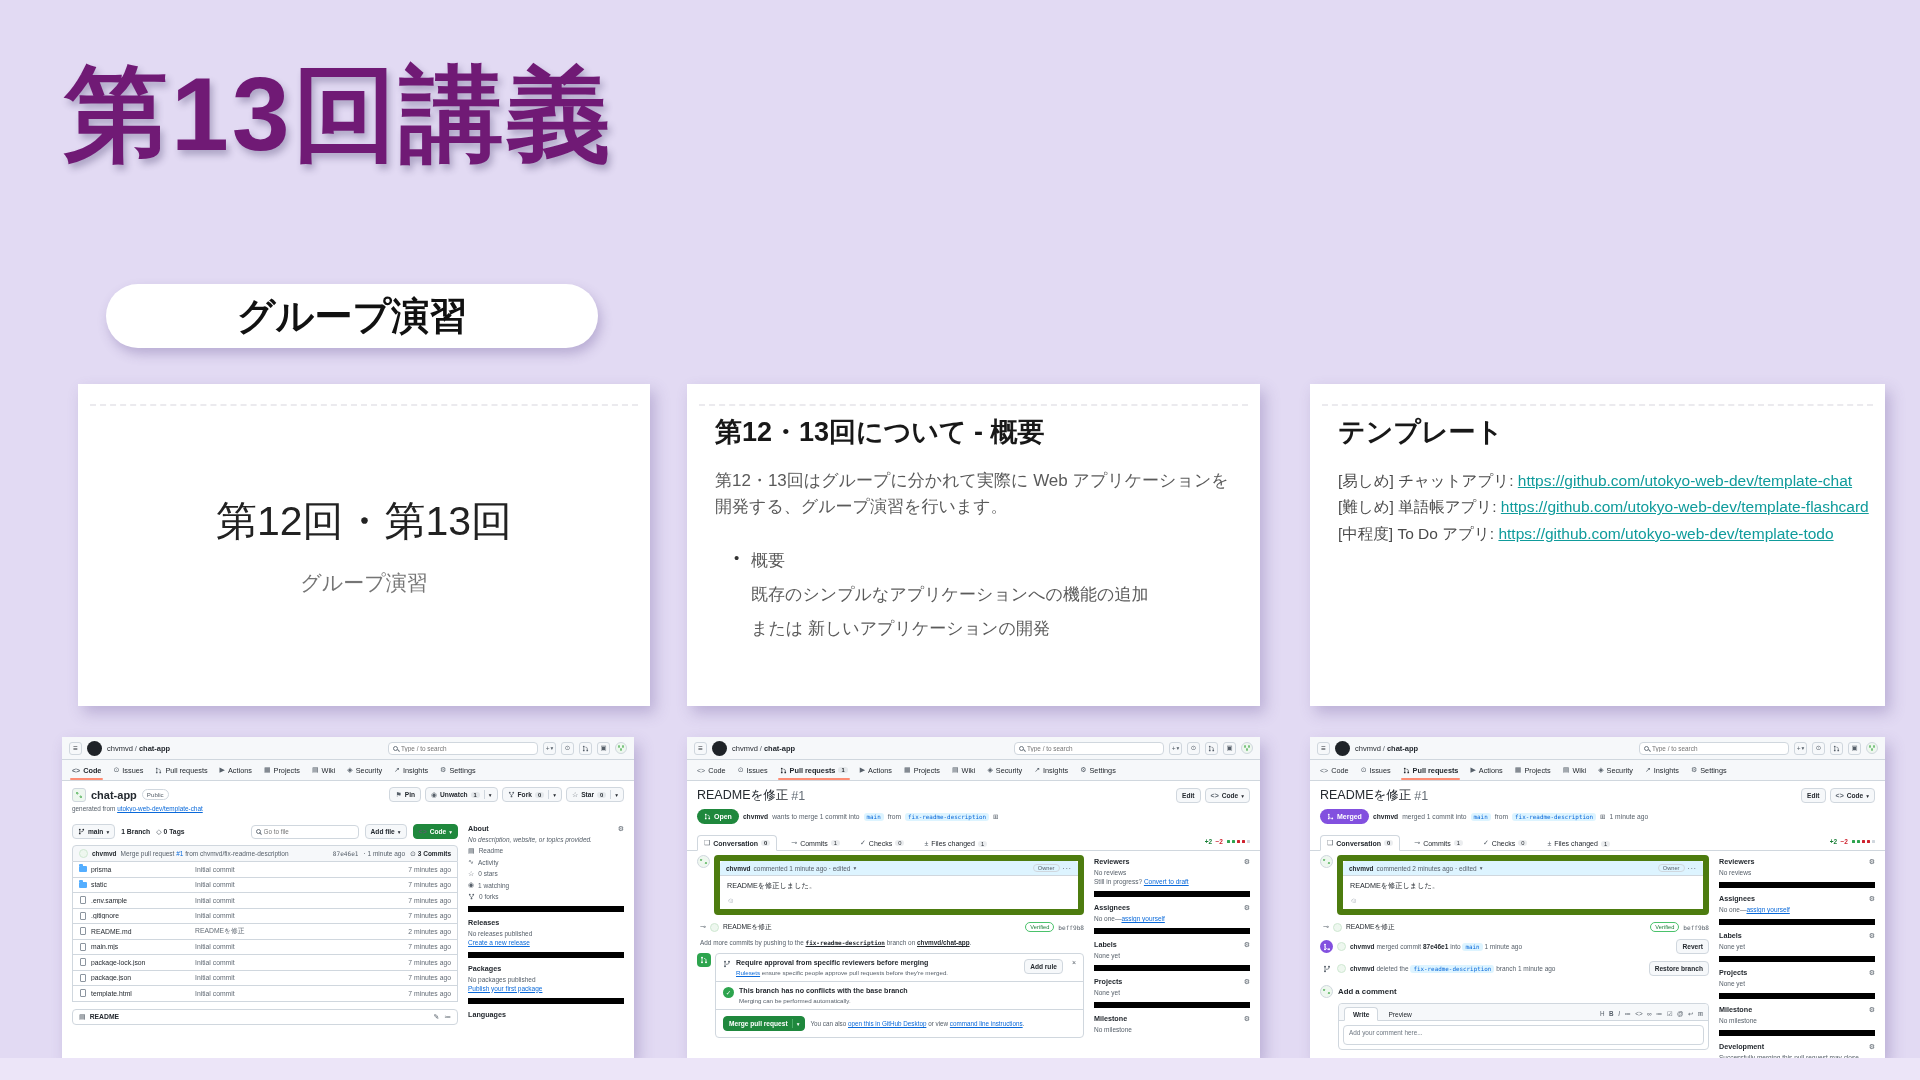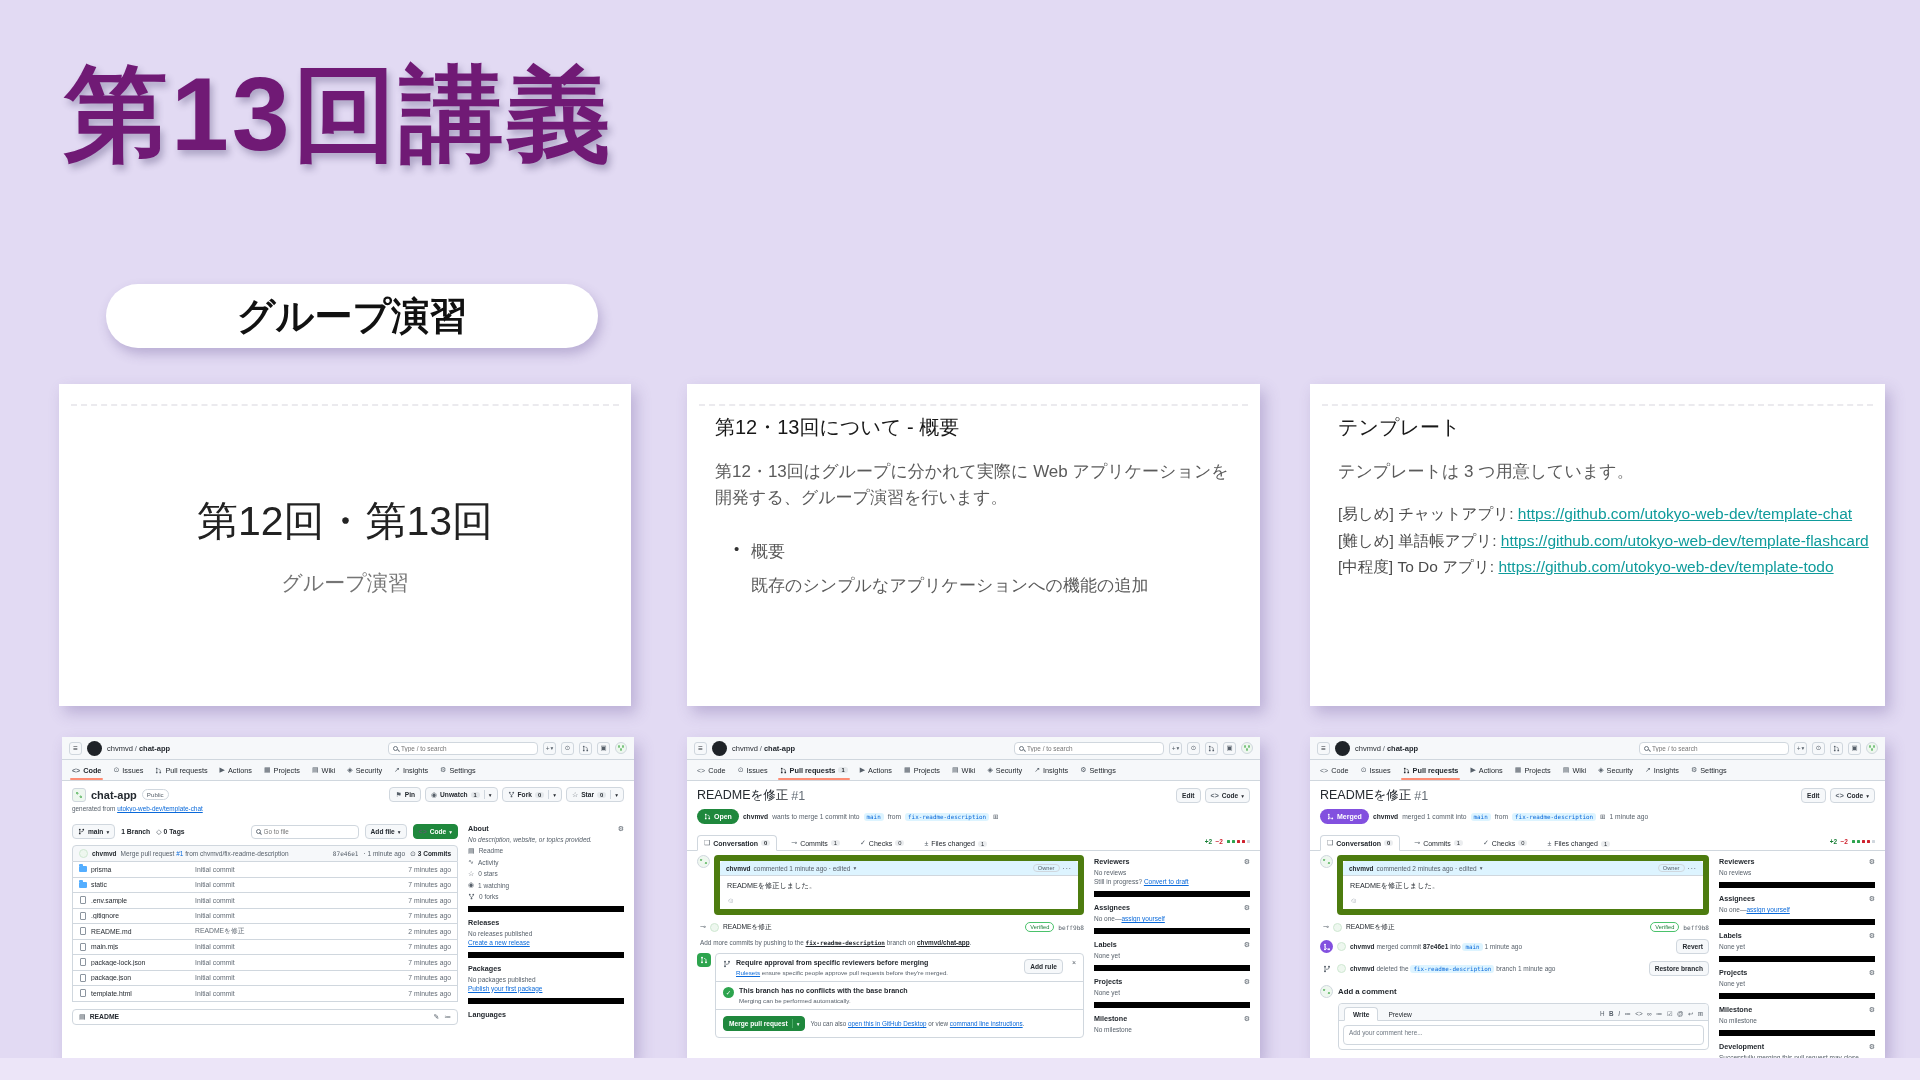--- a/index.html
+++ b/index.html
@@ -8,27 +8,27 @@
   .footer-strip{position:absolute;left:0;right:0;bottom:0;height:22px;background:#ece5f8}
 
   
   .slide-title{position:absolute;left:64px;top:46px;font-size:104px;font-weight:700;letter-spacing:3px;
        color:#701a75;text-shadow:3px 5px 7px rgba(50,40,90,.30)}
   .badge{position:absolute;left:106px;top:284px;width:492px;height:64px;background:#fff;border-radius:33px;
        display:flex;align-items:center;justify-content:center;font-size:38px;font-weight:700;color:#111;
        box-shadow:3px 6px 12px rgba(90,70,140,.30)}
   .card{position:absolute;top:384px;height:322px;background:#fff;box-shadow:5px 7px 14px rgba(95,75,145,.30);box-sizing:border-box}
   .card::before{content:"";position:absolute;left:12px;right:12px;top:20px;border-top:2px dashed rgba(60,50,90,.10)}
-  #card1{left:59px;width:572px}
+  #card1{left:78px;width:572px}
   #card2{left:687px;width:573px;padding:30px 28px}
   #card3{left:1310px;width:575px;padding:30px 28px}
   .c1-inner{height:100%;display:flex;flex-direction:column;align-items:center;justify-content:center;gap:20px}
   .c1-title{font-size:41px;color:#222;font-weight:500}
   .c1-sub{font-size:21px;color:#757575}
-  .c-h{font-size:20px;font-weight:400;color:#181818;margin:0 0 18px}
+  .c-h{font-size:27px;font-weight:700;color:#181818;margin:0 0 18px}
   .c-p{font-size:17px;color:#5a5a5a;line-height:1.55;margin:0}
   .c-list{margin:14px 0 0;padding-left:36px;list-style:none}
   .c-list li{position:relative;margin-top:28px;font-size:17px;color:#5a5a5a}
   .c-list li::before{content:"•";position:absolute;left:-17px;top:0;color:#333;font-size:15px}
   .c-subline{margin-top:11px;font-size:17px;color:#5a5a5a}
   .linkline{font-size:15.5px;color:#4a4a4a;line-height:1.7;white-space:nowrap}
   .linkline a{color:#0f9b9b;text-decoration:underline}
   .c3-links{margin-top:16px}
 
   
@@ -189,27 +189,27 @@
   </div>
 </div>
 
 <div class="card" id="card2">
   <h2 class="c-h">第12・13回について - 概要</h2>
   <p class="c-p">第12・13回はグループに分かれて実際に Web アプリケーションを開発する、グループ演習を行います。</p>
   <ul class="c-list">
     <li>
       <span>概要</span>
       <div class="c-subline">既存のシンプルなアプリケーションへの機能の追加</div>
+      <div class="c-subline">または 新しいアプリケーションの開発</div>
     </li>
   </ul>
 </div>
 
 <div class="card" id="card3">
   <h2 class="c-h">テンプレート</h2>
-  <p class="c-p">テンプレートは 3 つ用意しています。</p>
   <div class="c3-links">
     <div class="linkline">
       <span>[易しめ] チャットアプリ:</span>
       <a href="#">https://github.com/utokyo-web-dev/template-chat</a>
     </div>
     <div class="linkline">
       <span>[難しめ] 単語帳アプリ:</span>
       <a href="#">https://github.com/utokyo-web-dev/template-flashcard</a>
     </div>
     <div class="linkline">

